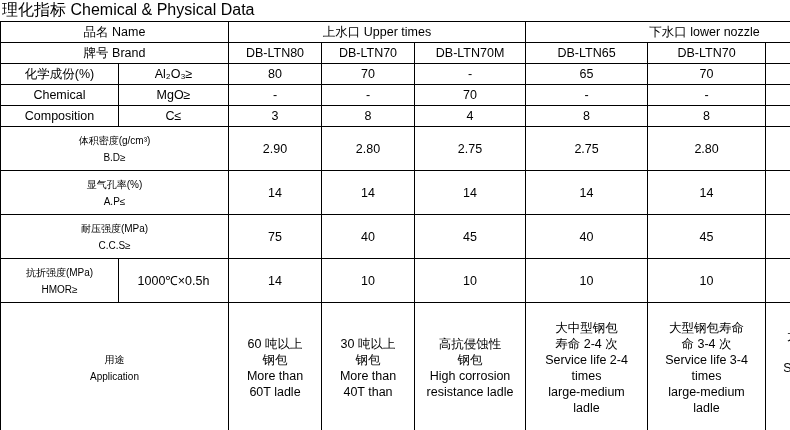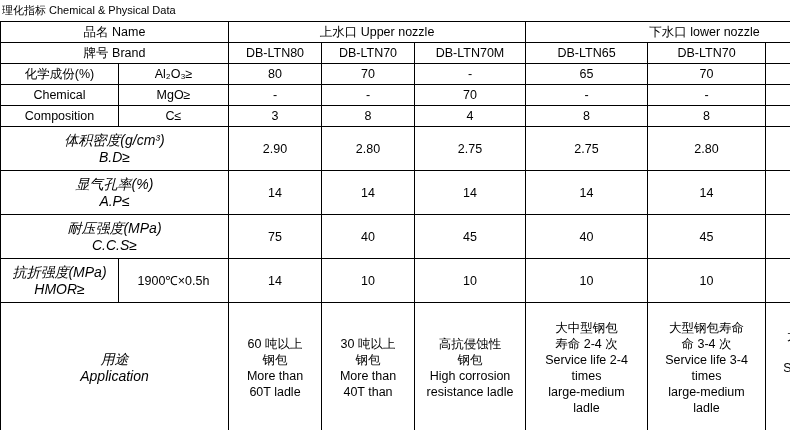--- a/index.html
+++ b/index.html
@@ -14,21 +14,21 @@
     color: #000000;
     overflow: hidden;
   }
   .page {
     width: 790px;
     height: 430px;
     position: relative;
     box-sizing: border-box;
   }
   .doc-title {
-    font-size: 11px;
+    font-size: 16px;
     line-height: 16px;
     padding: 2px 0 3px 2px;
     white-space: nowrap;
   }
   table.spec {
     border-collapse: collapse;
     width: 789px;
     table-layout: fixed;
     margin: 0;
   }
@@ -39,23 +39,22 @@
     font-size: 12.5px;
     line-height: 16px;
     padding: 2px 1px;
   }
   .lbl {
     font-size: 12.5px;
     line-height: 17px;
     margin-left: 47px;
   }
   .lbl-2 {
-    font-size: 14px;
+    font-size: 10px;
     line-height: 17px;
-    font-style: italic;
   }
   .sub {
     font-size: 12.5px;
   }
   .val {
     font-size: 12.5px;
   }
   .app-cell {
     font-size: 12.5px;
     line-height: 19px;
@@ -86,21 +85,21 @@
         <col class="col-d">
       <col class="col-e">
         <col class="col-f">
         <col class="col-g">
         <col class="col-h">
     </colgroup>
     <tbody>
 
       <tr>
         <td colspan="2" class="lbl">品名 Name</td>
-        <td colspan="3" class="lbl">上水口  Upper nozzle</td>
+        <td colspan="3" class="lbl">上水口  Upper times</td>
         <td colspan="3" class="lbl">下水口  lower nozzle</td>
       </tr>
 
       <tr>
         <td colspan="2" class="lbl">牌号 Brand</td>
         <td class="val">DB-LTN80</td>
         <td class="val">DB-LTN70</td>
         <td class="val">DB-LTN70M</td>
         <td class="val">DB-LTN65</td>
         <td class="val">DB-LTN70</td>
@@ -177,21 +176,21 @@
         <td class="val">40</td>
         <td class="val">45</td>
         <td class="val">65</td>
       </tr>
 
       <tr style="height:44px">
         <td>
           <div class="lbl-2">抗折强度(MPa)</div>
           <div class="lbl-2">HMOR≥</div>
         </td>
-        <td class="sub nowrap">1900℃×0.5h</td>
+        <td class="sub nowrap">1000℃×0.5h</td>
         <td class="val">14</td>
         <td class="val">10</td>
         <td class="val">10</td>
         <td class="val">10</td>
         <td class="val">10</td>
         <td class="val">12</td>
       </tr>
 
       <tr style="height:130px">
         <td colspan="2">

